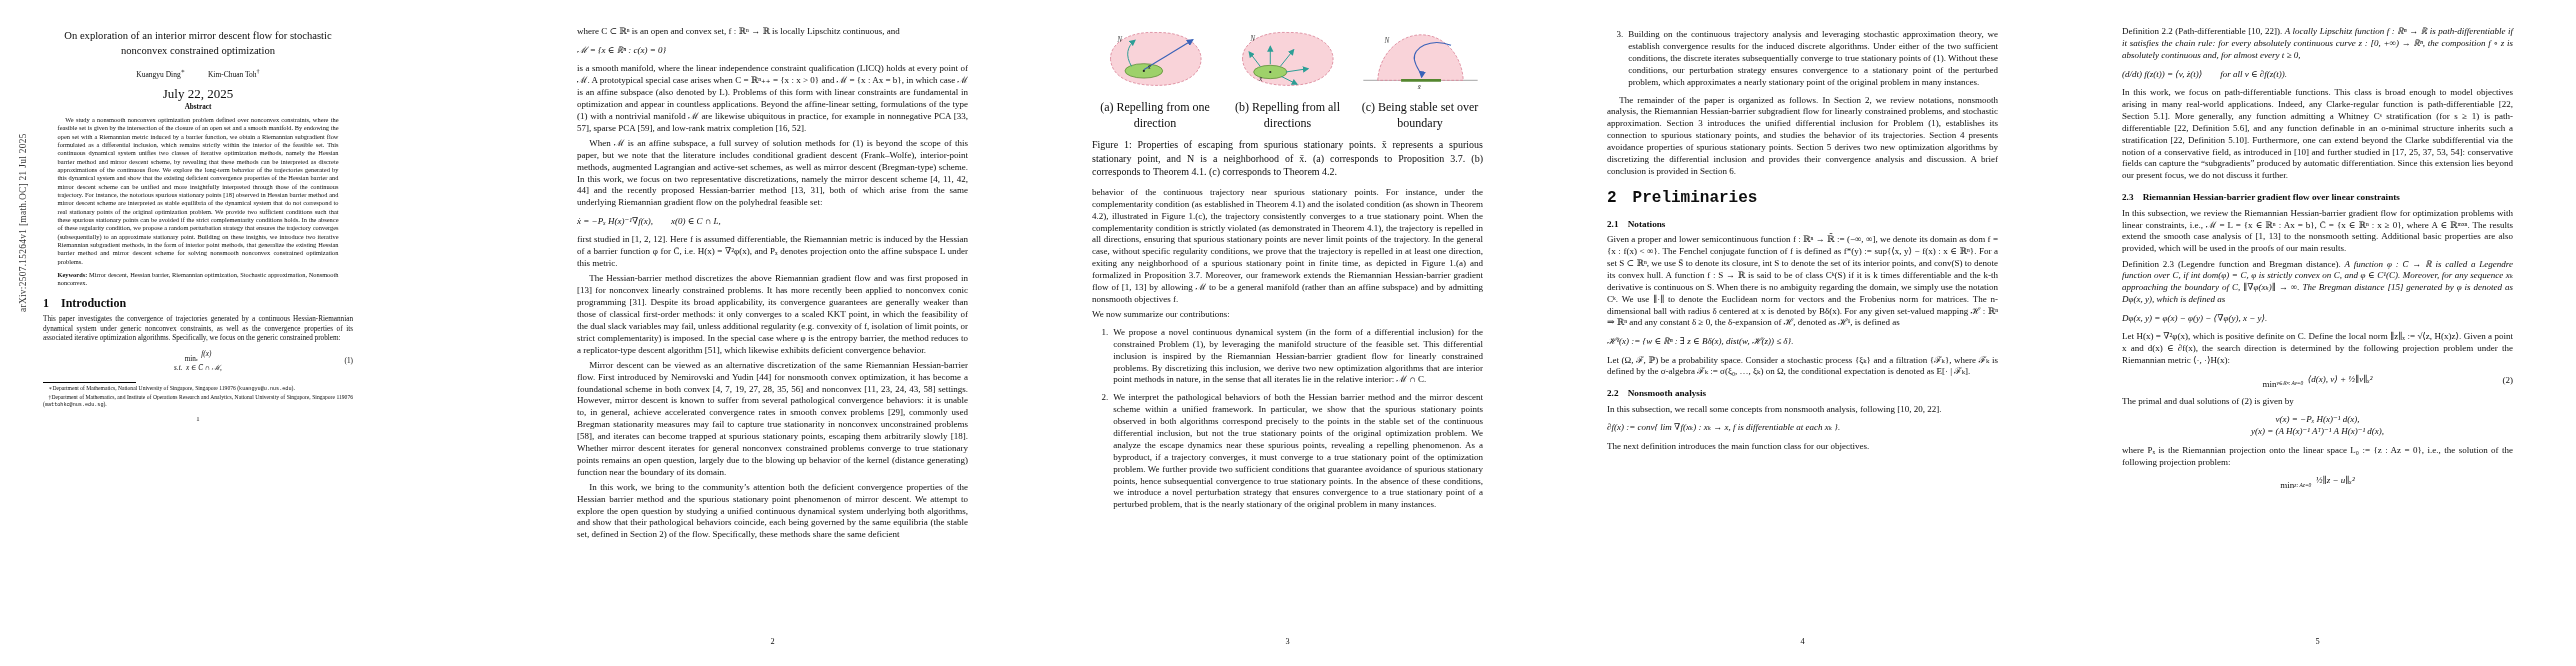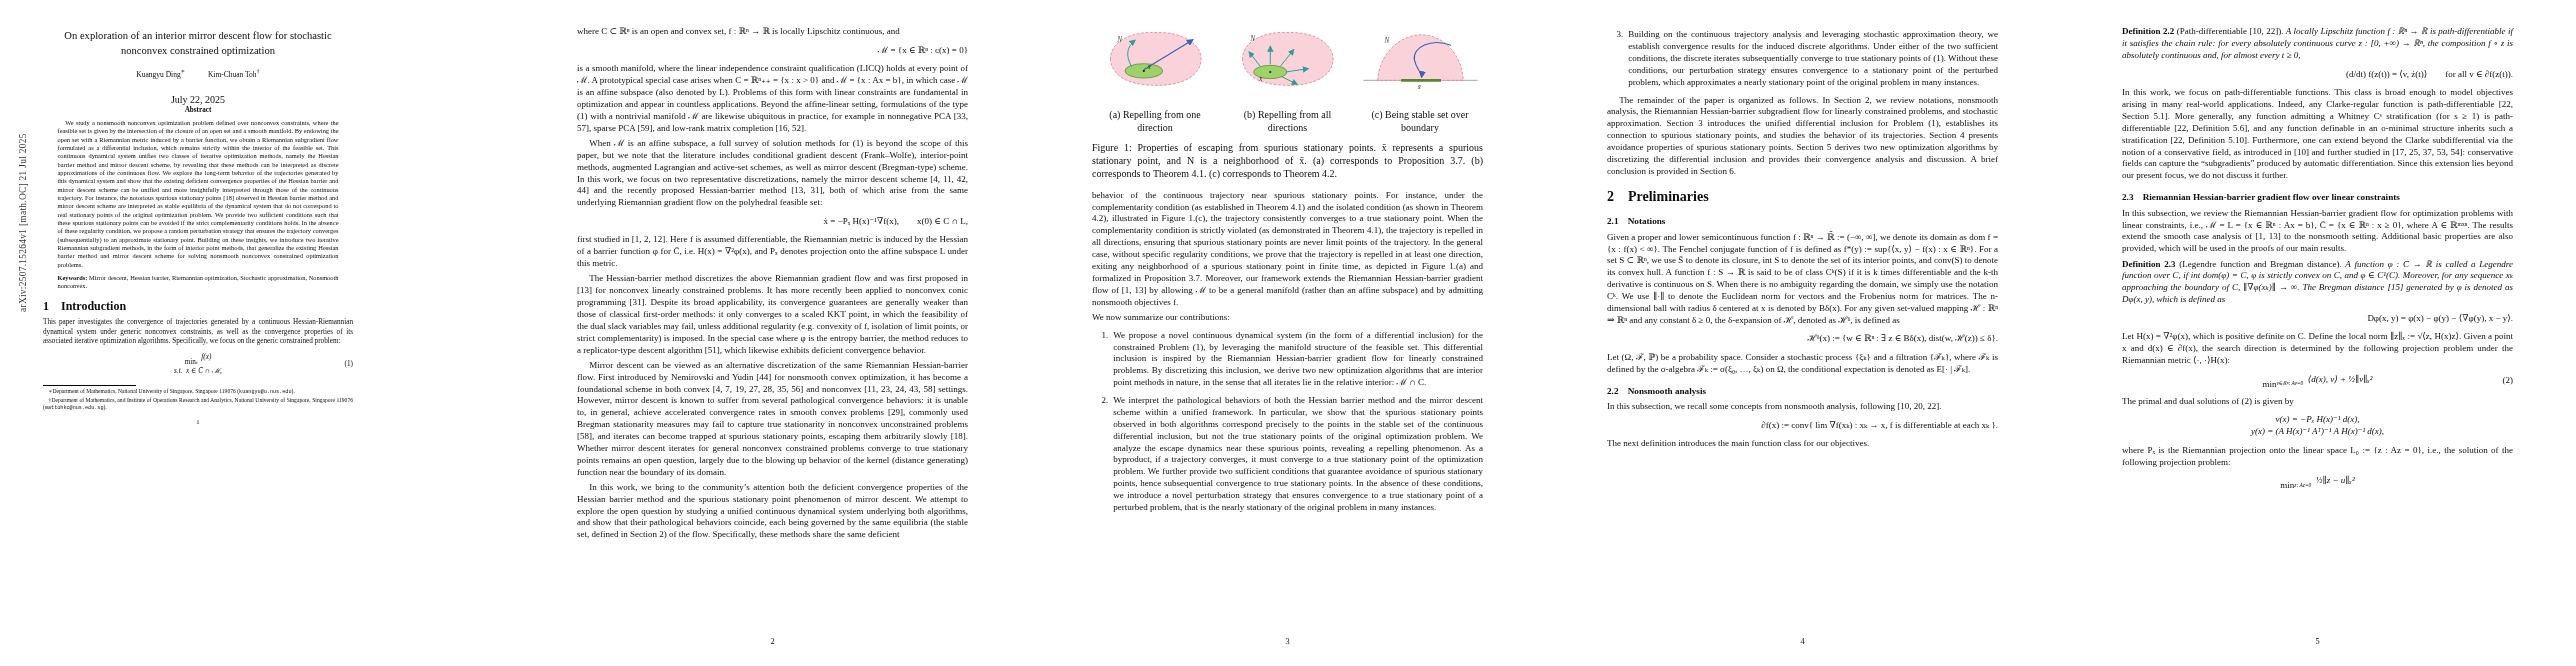--- a/index.html
+++ b/index.html
@@ -19,32 +19,32 @@
   .page-1 { padding:22px 162px 0 43px; font-size:7.2px; line-height:1.3; }
   .page-1 p { margin:2.8px 0; text-indent:9px; }
   .arxiv-stamp {
     position:absolute; left:16.7px; top:312px;
     transform:rotate(-90deg); transform-origin:left top;
     white-space:nowrap; font-size:9.4px; letter-spacing:0.3px; color:#333;
   }
   h1.title { font-size:10.6px; font-weight:normal; text-align:center; line-height:1.4; white-space:pre-line; margin-top:6.7px; }
   .authors { text-align:center; margin-top:8.3px; font-size:7.5px; }
   .author-gap { display:inline-block; width:23px; }
-  .date { text-align:center; margin-top:14px; font-size:10px; }
+  .date { text-align:center; margin-top:7px; font-size:13px; }
   .abstract-heading { text-align:center; font-weight:bold; font-size:7.2px; }
   p.abstract { font-size:6.4px; line-height:1.3; margin:3.9px 14.5px 0 14.5px !important; text-indent:7.8px !important; }
   p.keywords { font-size:6.4px; margin:5px 14.5px 0 14.5px !important; text-indent:0 !important; }
   h2.section { font-size:8.3px; margin:8.3px 0 3.9px; }
   h3.subsection { font-size:9.2px; margin:9px 0 4.4px; }
   .page-1 h2.section { font-size:12px; }
-  .page:not(.page-1) h2.section { font-size:14px; margin:10px 0 5.6px; }
+  .page:not(.page-1) h2.section { font-size:16px; margin:10px 0 5.6px;font-family:Liberation Mono, monospace; }
 
   .equation { display:flex; align-items:center; justify-content:center; margin:6.7px 0; }
   .eq-spacer { width:25.6px; flex:0 0 25.6px; }
-  .eq-body { flex:1; text-align:right; }
+  .eq-body { flex:1; text-align:left; font-style:italic; }
   .eq-center { flex:1; text-align:center; font-style:italic; }
   .eq-line { display:block; }
   .eq-tag { width:25.6px; flex:0 0 25.6px; text-align:right; font-style:normal; }
   .minstack { display:inline-flex; flex-direction:row; align-items:center; vertical-align:-5px; line-height:1.05; font-style:normal; }
   .minsub { font-size:.6em; font-style:italic; }
 
   .footnote-block { margin-top:9px; font-size:5.6px; line-height:1.3; text-align:justify; }
   .footnote-rule { width:93px; border-top:0.6px solid #000; margin-bottom:2.2px; }
   .footnote-block p.footnote { margin:0.6px 0 !important; text-indent:5.6px !important; }
   .mono { font-family:"Liberation Mono","DejaVu Sans Mono",monospace; font-size:.92em; }
@@ -53,24 +53,24 @@
   .pagenum-inline { margin-top:6.7px; text-align:center; font-size:6.7px; }
 
   .contrib-item { display:flex; margin:6.1px 0 6.1px 6.7px; }
   .li-num { flex:0 0 14.5px; text-align:right; padding-right:5px; }
   .li-body { flex:1; text-align:justify; }
 
   .figure { margin-bottom:9px; }
   .subfigs { display:flex; justify-content:space-between; }
   .subfig { width:126px; text-align:center; }
   .subfig svg { display:block; margin:0 auto; }
-  .subcaption { font-size:10px; margin-top:17px; text-align:center; }
+  .subcaption { font-size:12px; margin-top:9px; text-align:center; }
   p.figcaption { font-size:10px; line-height:1.32; margin:6.7px 0 0 !important; text-indent:0 !important; }
 
-  .def-label { font-weight:bold;margin-top:36px; }
+  .def-label { font-weight:normal;margin-top:36px; }
   .def-body { font-style:italic; }
 </style>
 </head>
 <body>
 
 <div class="canvas">
 
   <div class="page page-1">
     <div class="arxiv-stamp">arXiv:2507.15264v1  [math.OC]  21 Jul 2025</div>
 

